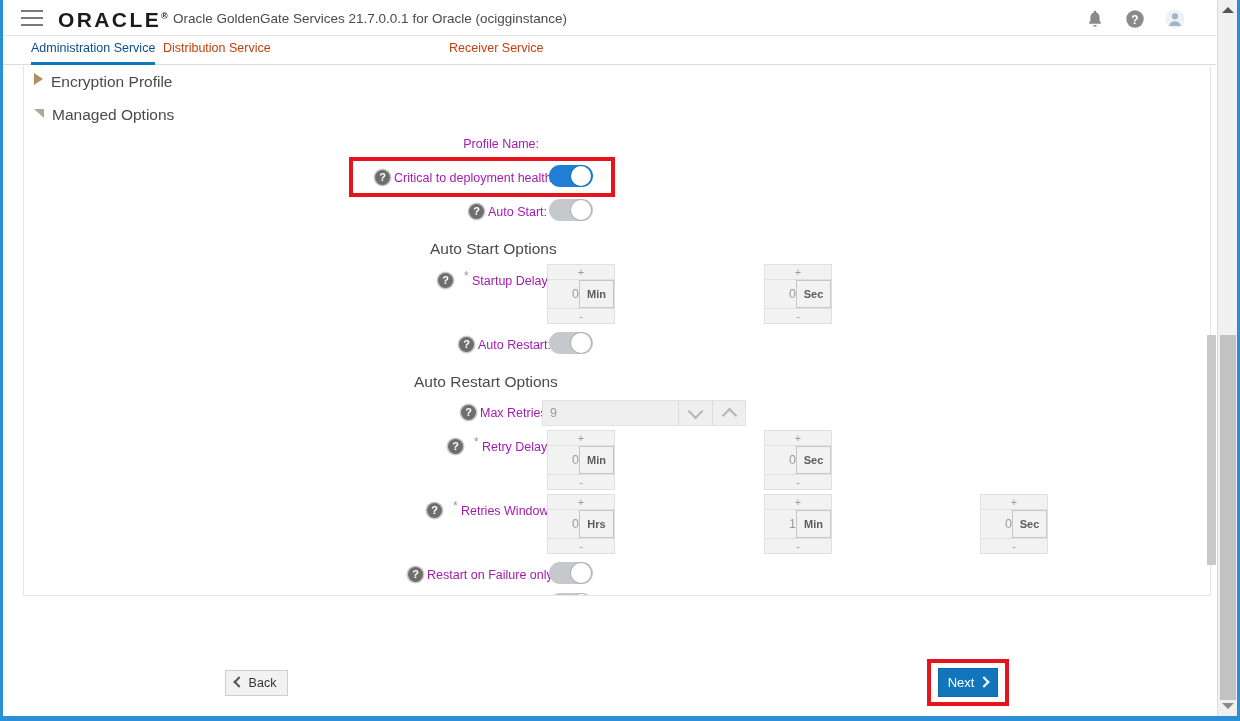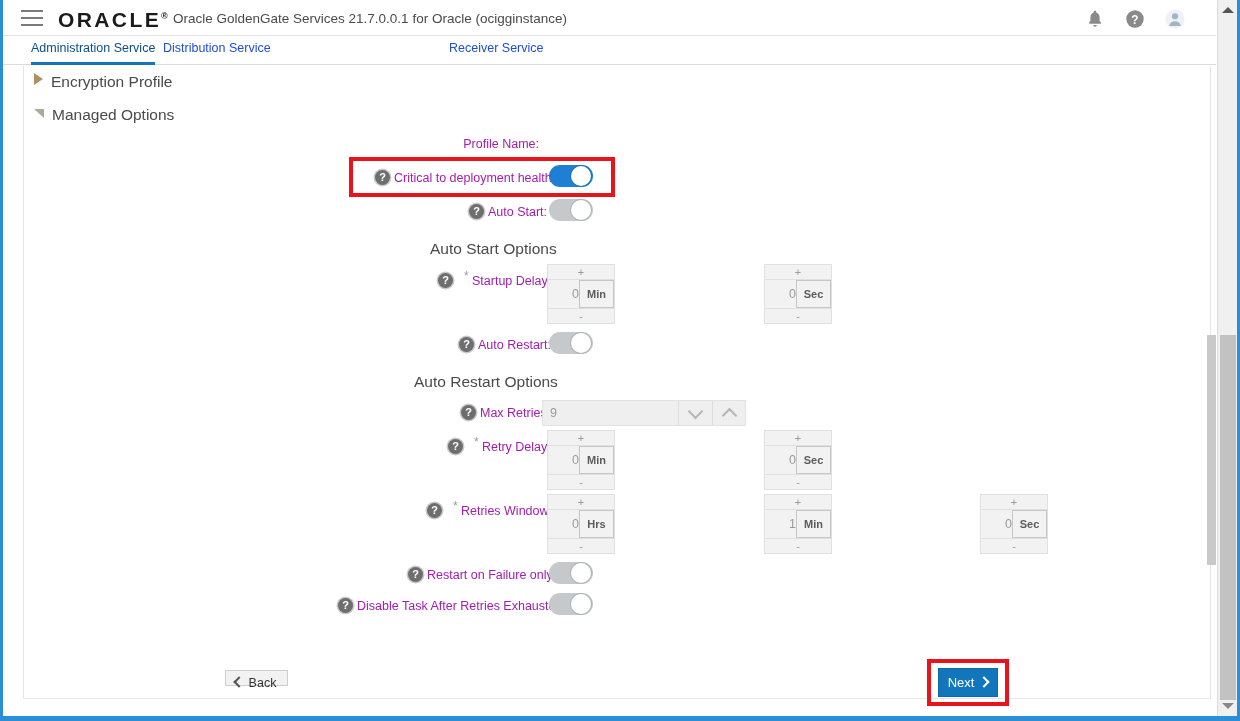--- a/index.html
+++ b/index.html
@@ -65,31 +65,31 @@
 
   
   .tabbar {
     position: absolute; left: 0; top: 37px;
     width: 1213px; height: 28px;
     background: #ffffff;
     border-bottom: 1px solid #dcdcdc;
   }
   .tab {
     position: absolute; top: 0;
-    font-size: 12.5px; color: #1d4ed8;
+    font-size: 12.5px; color: #c2410c;
     padding: 4px 0 7px 0;
     cursor: pointer;
     white-space: nowrap;
   }
   .tab.active { color: #0a4f87; border-bottom: 3px solid #1176bc; }
 
   
   .content {
     position: absolute; left: 20px; top: 66px;
-    width: 1188px; height: 633px;
+    width: 1188px; height: 530px;
     background: #ffffff;
     border: 1px solid #e6e6e6;
     border-top: 0;
     overflow: hidden;
   }
 
   .accordion-row {
     position: absolute; left: 10px;
     font-size: 15.5px; color: #4a4a4a;
     white-space: nowrap;
@@ -230,21 +230,21 @@
     left: 11px; width: 9px; height: 9px;
     border-right: 2px solid #b5b5b5;
     border-bottom: 2px solid #b5b5b5;
   }
   .numfield .chev.down::after { top: 5px; transform: rotate(45deg); }
   .numfield .chev.up::after   { top: 9px; transform: rotate(-135deg); }
 
   
   .btn-back {
     position: absolute; left: 222px; top: 670px;
-    width: 63px; height: 16px;
+    width: 63px; height: 26px;
     background: #f2f2f2;
     border: 1px solid #cfcfcf;
     font-size: 12.5px; color: #333333;
     line-height: 24px; text-align: center;
     cursor: pointer;
     padding-left: 12px;
   }
   .btn-back .lchev {
     position: absolute; left: 9px; top: 7px;
     width: 8px; height: 8px;

